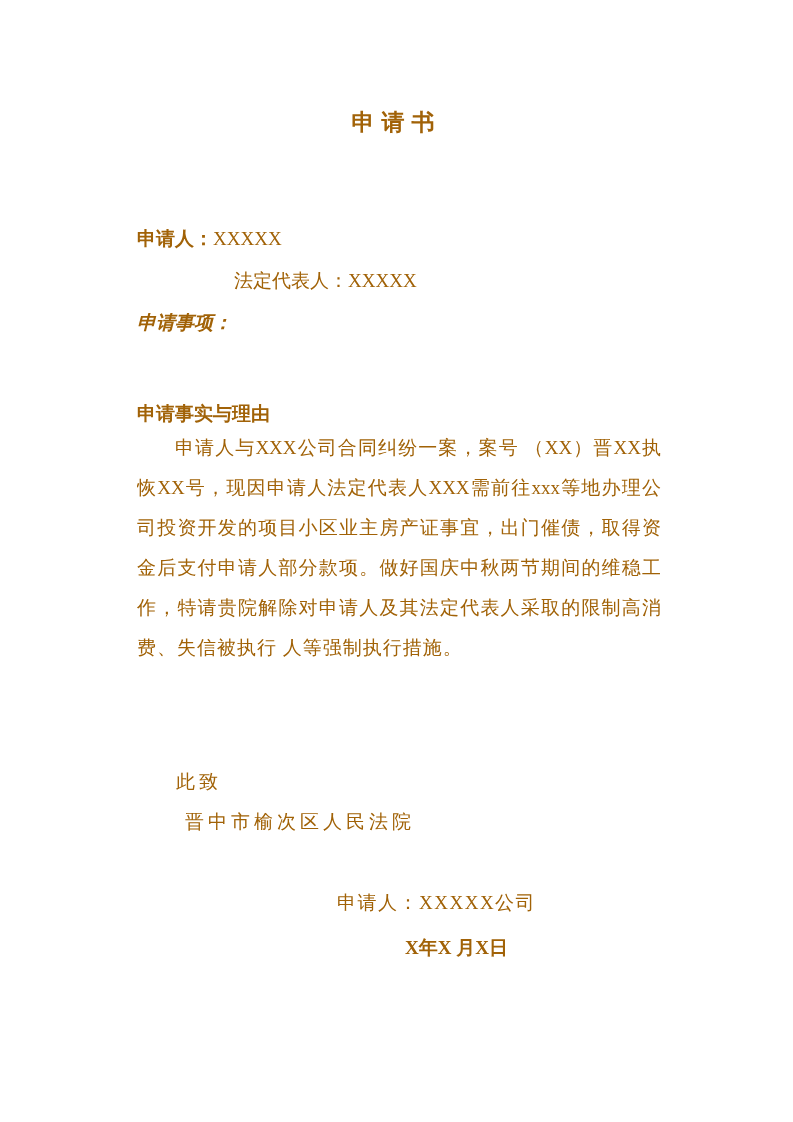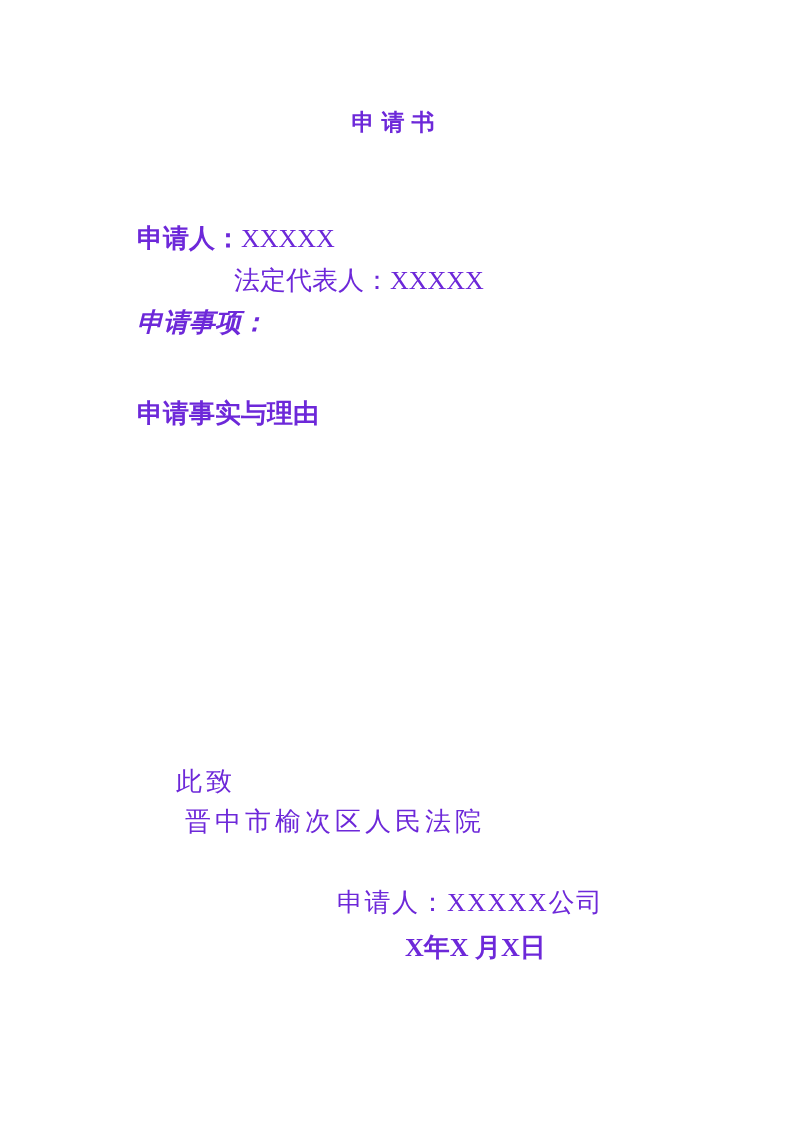--- a/index.html
+++ b/index.html
@@ -5,27 +5,27 @@
   html, body {
     margin: 0;
     padding: 0;
     background: #ffffff;
   }
   .page {
     position: relative;
     width: 793px;
     height: 1122px;
     background: #ffffff;
-    color: #6d28d9;
+    color: #a16207;
     font-family: "Liberation Serif", "DejaVu Serif", serif;
     overflow: hidden;
   }
   .abs {
     position: absolute;
-    font-size: 26px;
+    font-size: 19px;
     line-height: 24px;
     white-space: pre;
   }
   .doc-title {
     top: 108px;
     left: 0;
     width: 793px;
     text-align: center;
     font-size: 23px;
     font-weight: bold;
@@ -72,20 +72,28 @@
 
   <div class="abs line-applicant"><span class="bold">申请人：</span><span>XXXXX</span></div>
 
   <div class="abs line-legal-rep">法定代表人：XXXXX</div>
 
   <div class="abs line-matter-heading bold">申请事项：</div>
 
 
   <div class="abs line-facts-heading bold">申请事实与理由</div>
 
+  <div class="facts-paragraph">
+    <div class="pline first">申请人与XXX公司合同纠纷一案，案号 （XX）晋XX执</div>
+    <div class="pline">恢XX号，现因申请人法定代表人XXX需前往xxx等地办理公</div>
+    <div class="pline">司投资开发的项目小区业主房产证事宜，出门催债，取得资</div>
+    <div class="pline">金后支付申请人部分款项。做好国庆中秋两节期间的维稳工</div>
+    <div class="pline">作，特请贵院解除对申请人及其法定代表人采取的限制高消</div>
+    <div class="pline last">费、失信被执行 人等强制执行措施。</div>
+  </div>
 
   <div class="abs line-closing">此致</div>
 
   <div class="abs line-court">晋中市榆次区人民法院</div>
 
   <div class="abs line-signature">申请人：XXXXX公司</div>
 
   <div class="abs line-date">X年X 月X日</div>
 
 </div>

